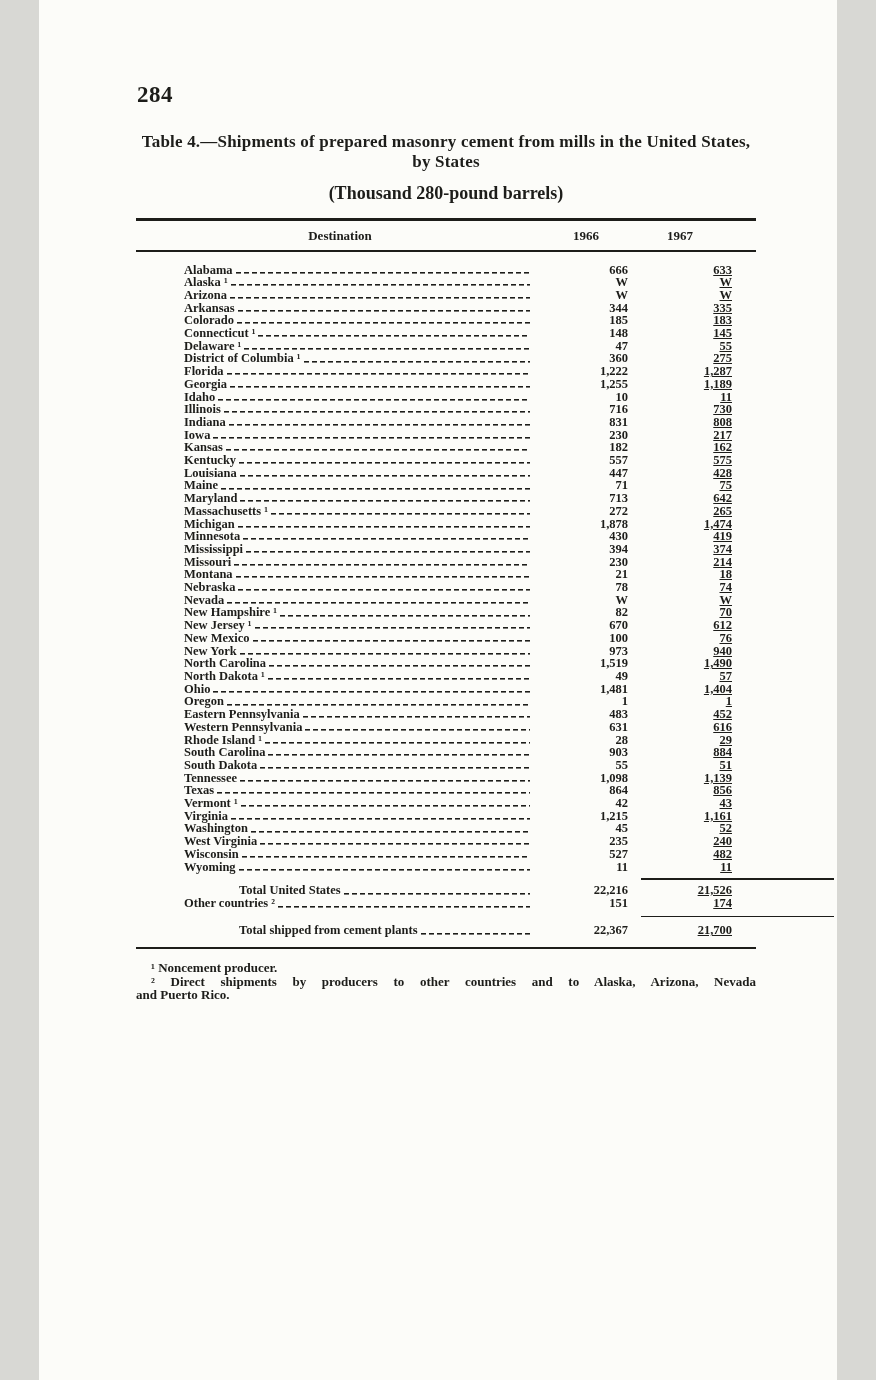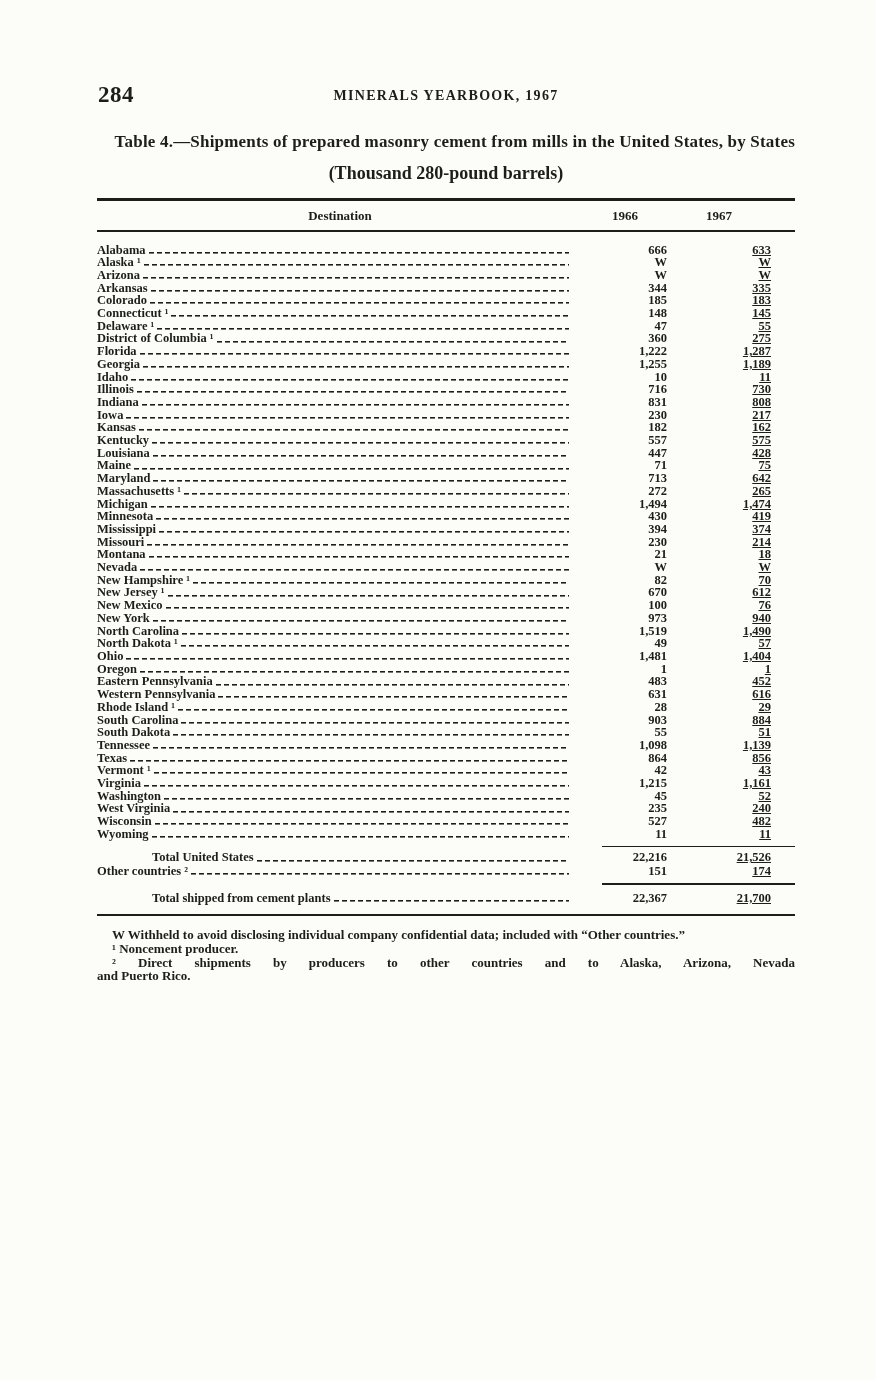--- a/index.html
+++ b/index.html
@@ -1,42 +1,42 @@
 <!DOCTYPE html>
 <html><head>
 <meta charset="utf-8">
 <style>
   html,body{margin:0;padding:0;background:#d8d8d4;}
   .page{
-    width:876px;height:1380px;box-sizing:border-box;margin:0 auto;
+    width:798px;height:1380px;box-sizing:border-box;margin:0 auto;
     background:var(--paper,#fcfcf9);
     color:var(--ink,#1d1d1a);
     font-family:"Liberation Serif","DejaVu Serif",serif;
     padding:84px 81px 0 97px;position:relative;
   }
   
   .running-head{position:relative;height:26px;}
   .page-num{position:absolute;left:1px;top:-2px;font-size:23px;font-weight:bold;letter-spacing:.5px;}
   .journal{text-align:center;font-size:14px;font-weight:bold;letter-spacing:1.3px;padding-top:4px;}
   
-  .table-title{margin-top:22px;text-align:right;font-size:17px;font-weight:bold;letter-spacing:.2px;}
+  .table-title{margin-top:22px;text-align:center;font-size:17px;font-weight:bold;letter-spacing:.2px;}
   .table-subtitle{margin-top:11px;text-align:center;font-size:18px;font-weight:bold;}
   
   .rule{background:var(--ink,#1d1d1a);height:2px;border:0;}
   .rule.thick{height:2.5px;}
   .rule.partial{height:1.6px;margin-left:505px;width:193px;}
   
   .hdr-row{display:flex;align-items:baseline;padding:7px 24px 6px 0;font-size:13px;font-weight:bold;}
   .hdr-label{flex:1;text-align:center;}
   .hcell-66{width:84px;text-align:center;}
   .hcell-67{width:104px;text-align:center;}
   
   .tbody{margin-top:12px;}
   .trow{display:flex;align-items:baseline;line-height:12.7px;font-size:12.5px;font-weight:bold;padding-right:24px;}
-  .tlabel{white-space:nowrap;}
+  .tlabel{white-space:nowrap;margin-left:48px;}
   .tlabel.indent{padding-left:55px;}
   .leader{flex:1;align-self:stretch;margin:0 14px 0 3px;
     background-image:repeating-linear-gradient(to right,var(--ink,#1d1d1a) 0 5px,transparent 5px 8px);
     background-size:100% 1.6px;background-repeat:no-repeat;background-position:left calc(100% - 3px);}
   .v66{width:84px;text-align:right;}
   .v67{width:104px;text-align:right;text-decoration:underline;}
   .totals .trow{line-height:13.4px;}
   .totals{margin-top:5px;}
   .totals .rule.partial{margin-top:1px;margin-bottom:4px;}
   .grand{margin-top:7px;margin-bottom:9px;}
@@ -46,21 +46,20 @@
   .fn.indent{text-indent:15px;}
   .fn.justify{text-align:justify;text-align-last:justify;}
 </style>
 </head>
 <body>
 
 <div class="page" style="--paper: #fcfcf9; --ink: #1d1d1a;">
 
   <div class="running-head">
     <span class="page-num">284</span>
-    <div class="journal">MINERALS YEARBOOK, 1967</div>
   </div>
 
   <div class="table-title">Table 4.—Shipments of prepared masonry cement from mills in the United States, by States</div>
   <div class="table-subtitle">(Thousand 280-pound barrels)</div>
 
   <div class="rule thick" style="margin-top:14px;"></div>
 
   <div class="hdr-row">
     <div class="hdr-label">Destination</div>
     <div class="hcell-66">1966</div>
@@ -206,21 +205,21 @@
   <div class="trow">
     <span class="tlabel">Massachusetts ¹</span>
     <span class="leader"></span>
     <span class="v66">272</span>
     <span class="v67">265</span>
   </div>
 
   <div class="trow">
     <span class="tlabel">Michigan</span>
     <span class="leader"></span>
-    <span class="v66">1,494</span>
+    <span class="v66">1,878</span>
     <span class="v67">1,474</span>
   </div>
 
   <div class="trow">
     <span class="tlabel">Minnesota</span>
     <span class="leader"></span>
     <span class="v66">430</span>
     <span class="v67">419</span>
   </div>
 
@@ -238,20 +237,26 @@
     <span class="v67">214</span>
   </div>
 
   <div class="trow">
     <span class="tlabel">Montana</span>
     <span class="leader"></span>
     <span class="v66">21</span>
     <span class="v67">18</span>
   </div>
 
+  <div class="trow">
+    <span class="tlabel">Nebraska</span>
+    <span class="leader"></span>
+    <span class="v66">78</span>
+    <span class="v67">74</span>
+  </div>
 
   <div class="trow">
     <span class="tlabel">Nevada</span>
     <span class="leader"></span>
     <span class="v66">W</span>
     <span class="v67">W</span>
   </div>
 
   <div class="trow">
     <span class="tlabel">New Hampshire ¹</span>
@@ -426,19 +431,18 @@
       <span class="tlabel indent">Total shipped from cement plants</span>
       <span class="leader"></span>
       <span class="v66">22,367</span>
       <span class="v67">21,700</span>
     </div>
   </div>
 
   <div class="rule thick bottom-rule"></div>
 
   <div class="footnotes">
-      <div class="fn indent">W Withheld to avoid disclosing individual company confidential data; included with “Other countries.”</div>
       <div class="fn indent">¹ Noncement producer.</div>
       <div class="fn indent justify">² Direct shipments by producers to other countries and to Alaska, Arizona, Nevada</div>
       <div class="fn">and Puerto Rico.</div>
     </div>
 
 </div>
 
 </body></html>

